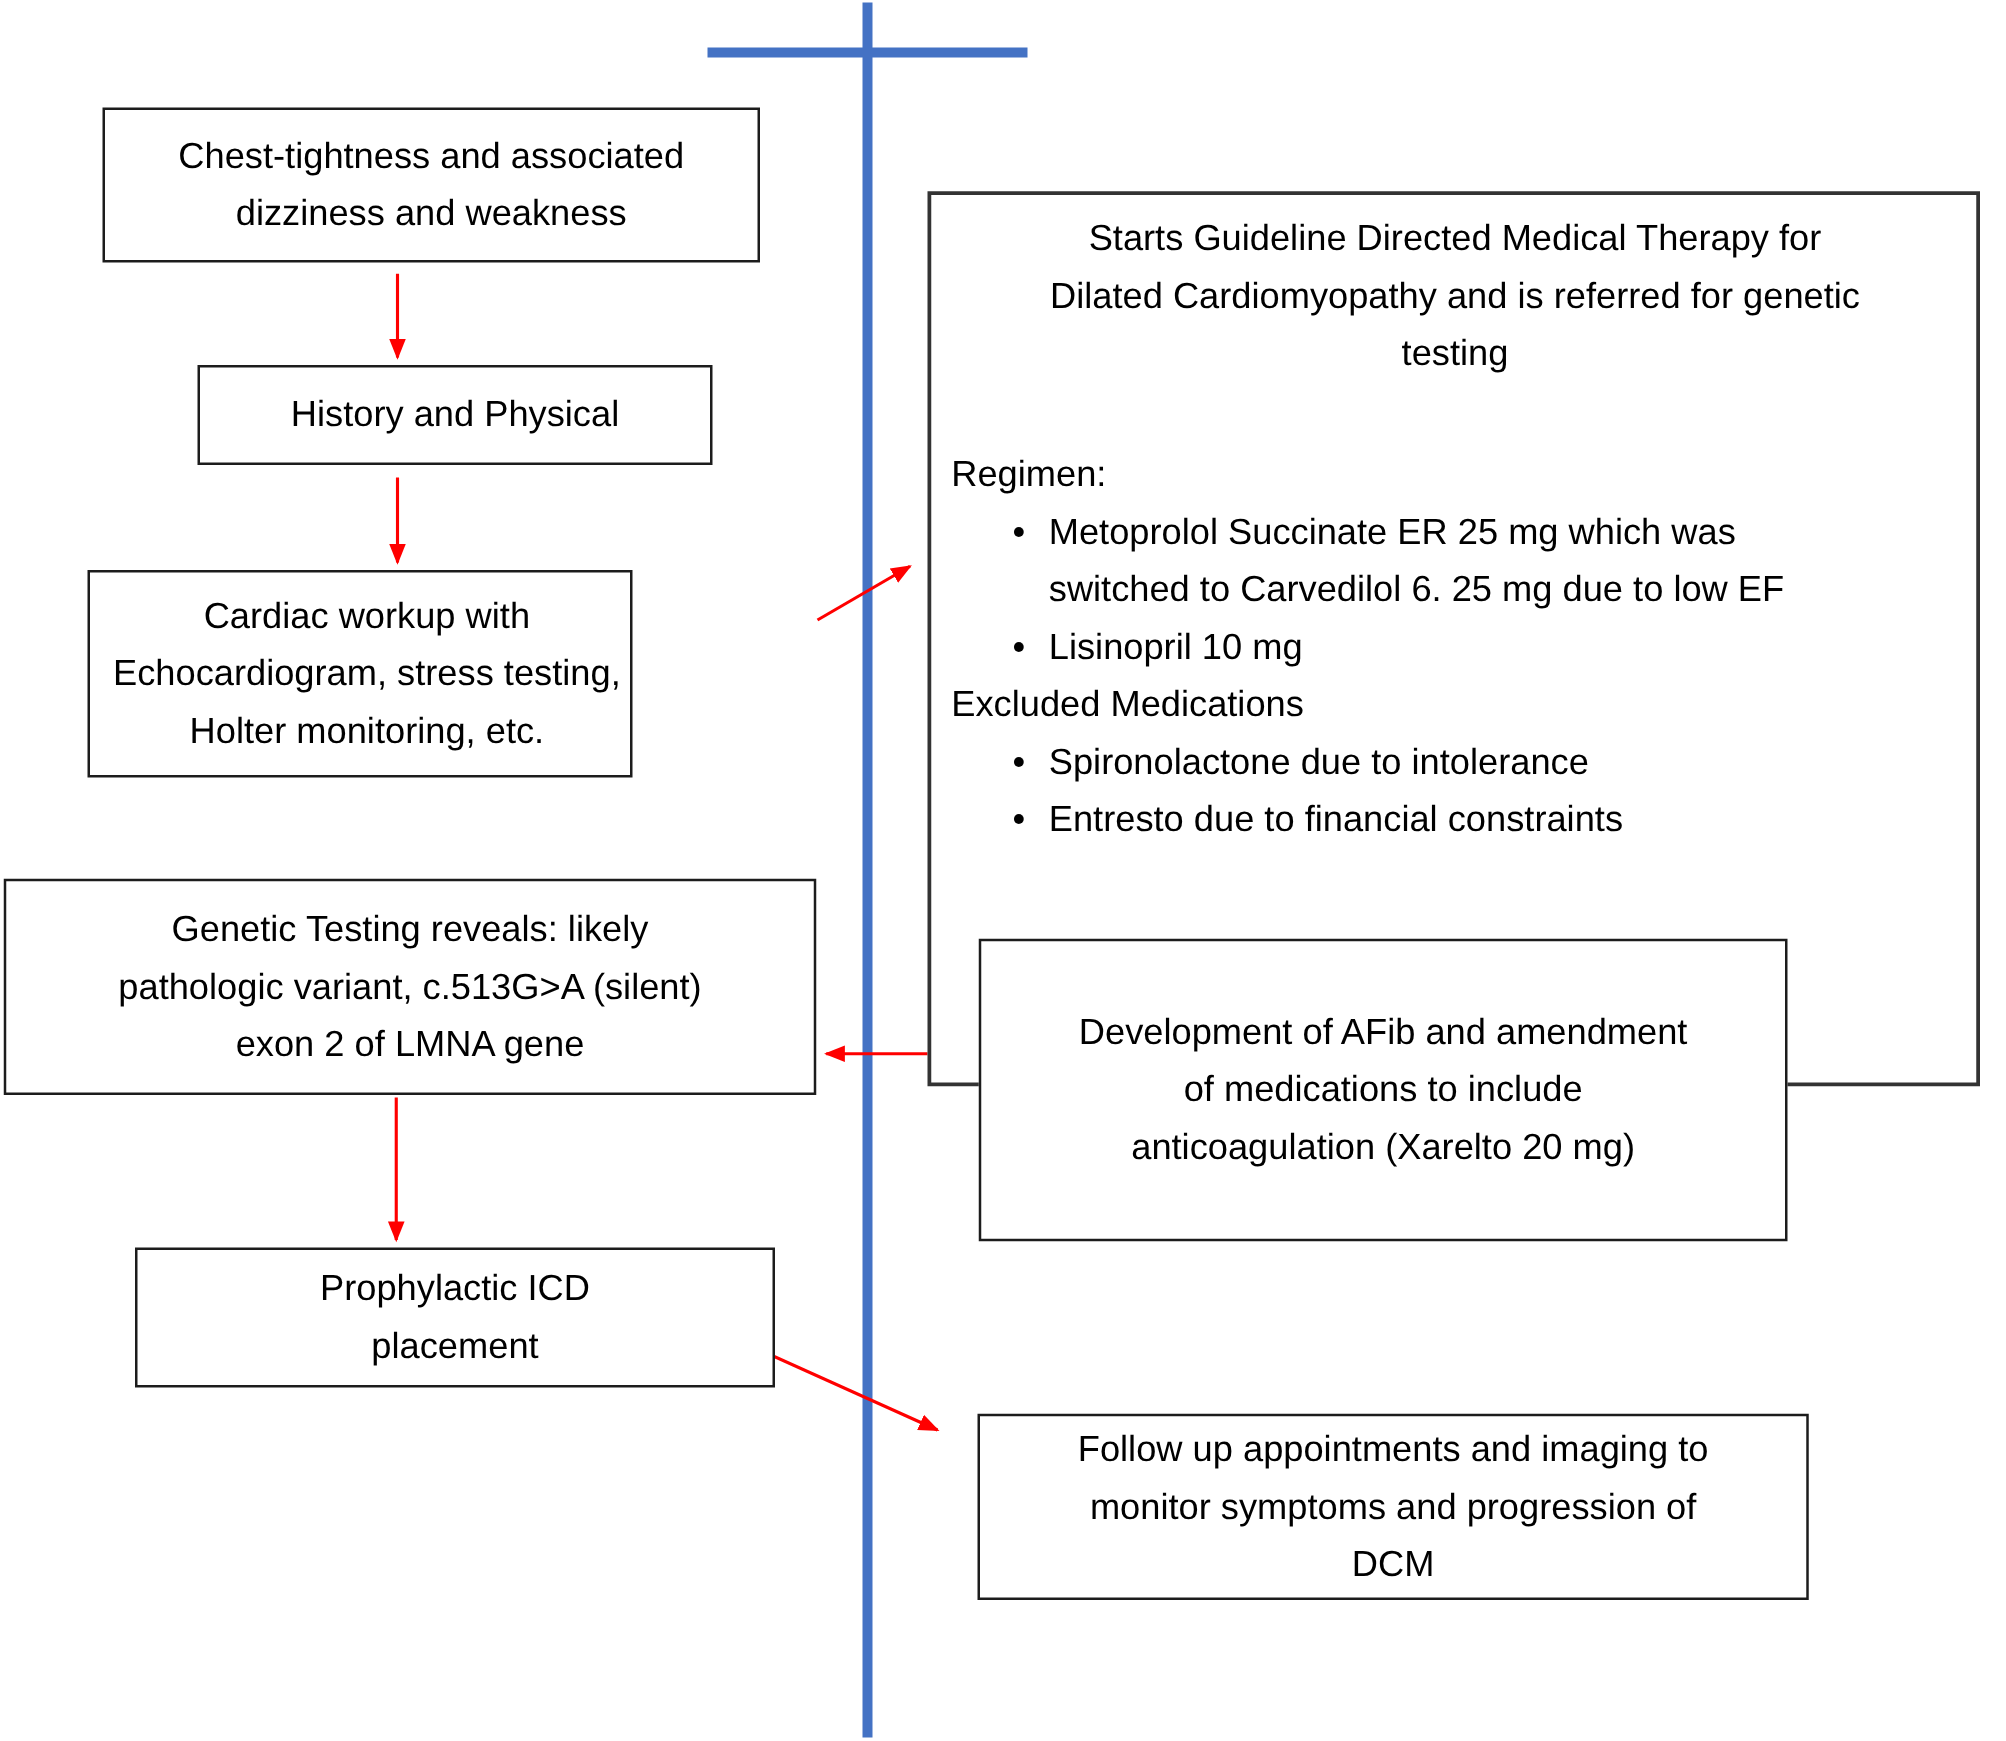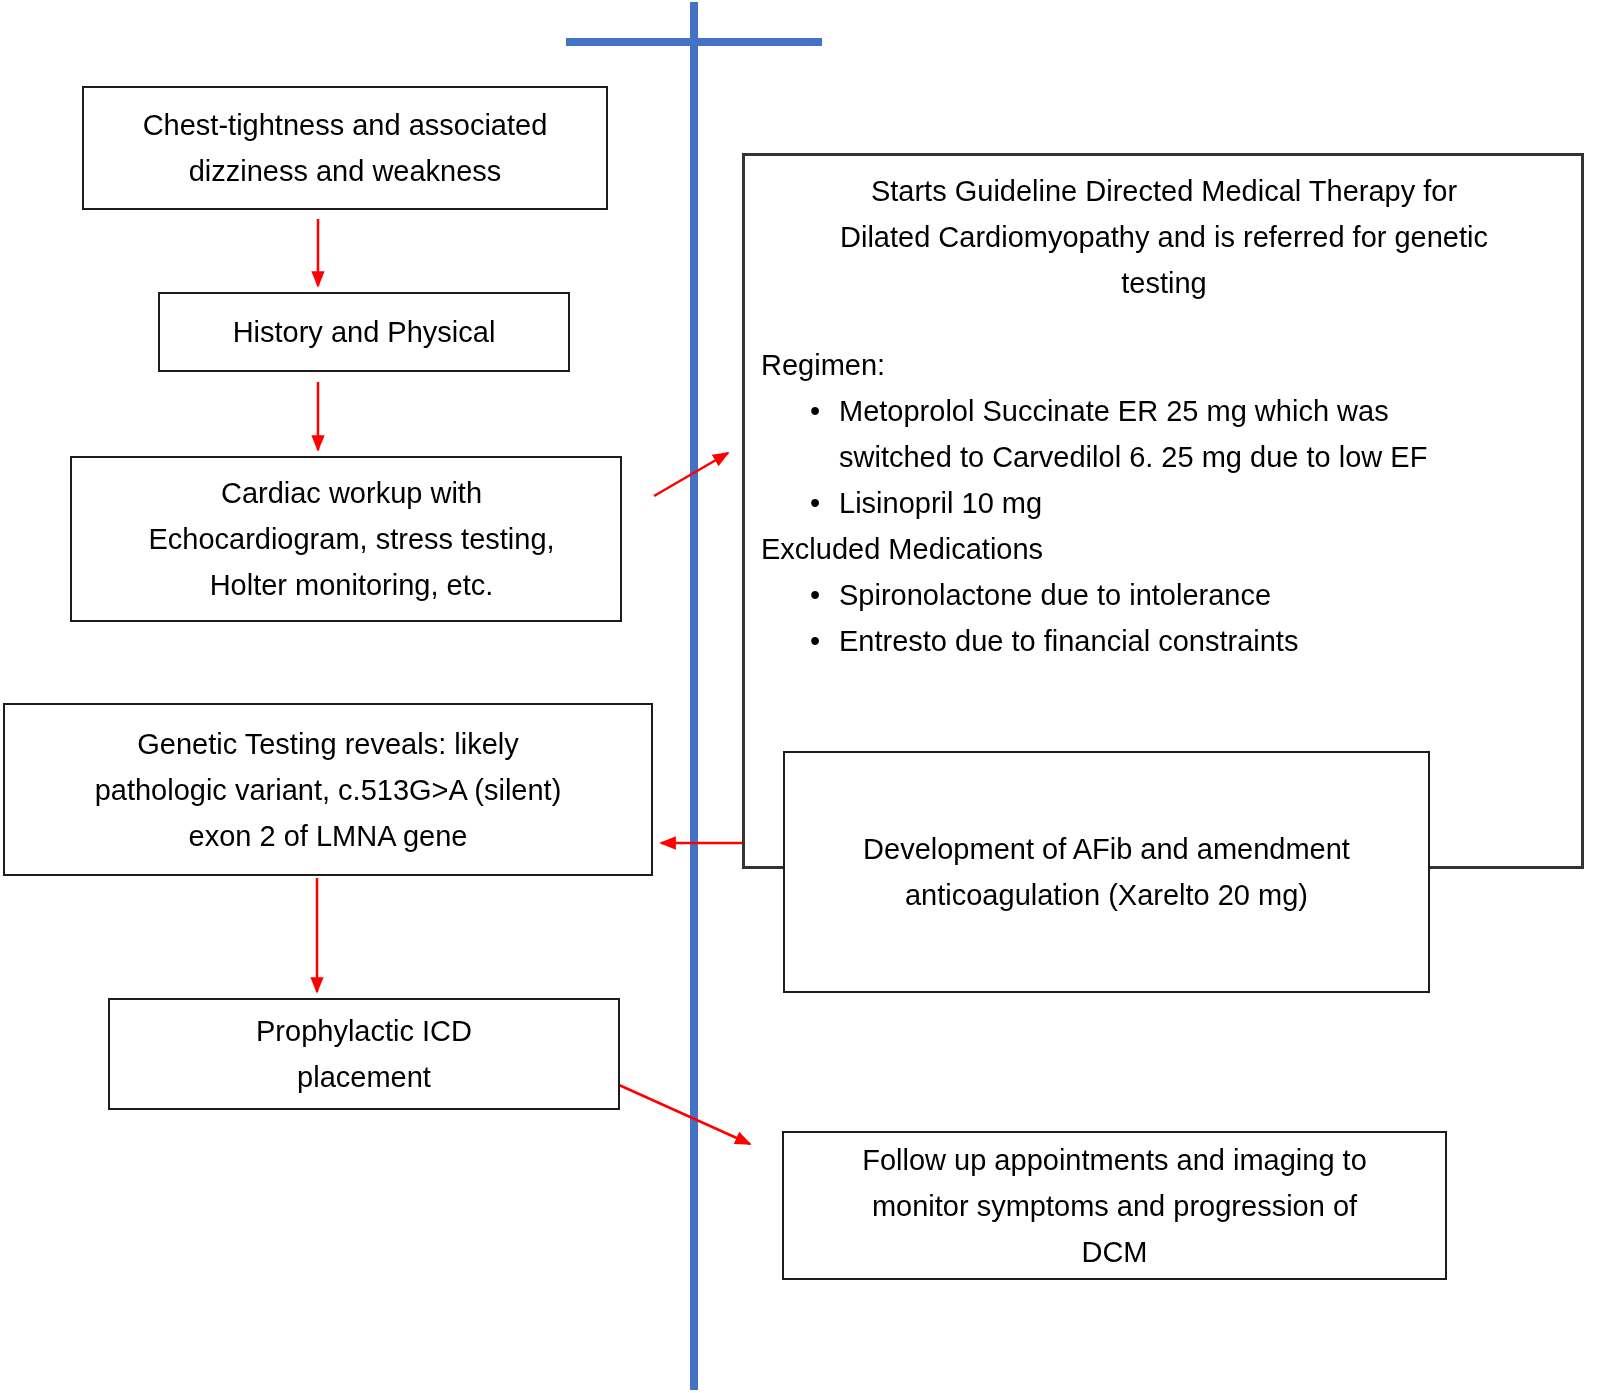--- a/index.html
+++ b/index.html
@@ -27,21 +27,21 @@
   }
   .flow-box .line{display:block;}
   
   #gdmt-box{
     justify-content:flex-start;align-items:stretch;
     border-width:3px;border-color:#333333;
     padding:12px 14px 0 16px;
     text-align:left;
   }
   #gdmt-box .heading{text-align:center;}
-  .section-label{margin-top:36px;}
+  .section-label{margin-top:51px;}
   .bullet-list{margin:0;padding:0;list-style:none;}
   .bullet-item{display:flex;align-items:flex-start;padding-left:30px;}
   .bullet-item .dot{width:48px;flex:0 0 48px;text-align:center;}
   .bullet-item .bl{flex:1 1 auto;}
 </style>
 </head>
 <body>
 
 <div id="canvas">
 
@@ -65,21 +65,21 @@
 
   <div class="flow-box" style="left:82px;top:86px;width:526px;height:124px;">
     <span class="line">Chest-tightness and associated</span>
     <span class="line">dizziness and weakness</span>
   </div>
 
   <div class="flow-box" style="left:158px;top:292px;width:412px;height:80px;">
     <span class="line">History and Physical</span>
   </div>
 
-  <div class="flow-box" style="left:70px;top:456px;width:552px;height:166px;padding-left:11px;">
+  <div class="flow-box" style="left:70px;top:456px;width:436px;height:166px;padding-left:11px;">
     <span class="line">Cardiac workup with</span>
     <span class="line">Echocardiogram, stress testing,</span>
     <span class="line">Holter monitoring, etc.</span>
   </div>
 
   <div class="flow-box" style="left:3px;top:703px;width:650px;height:173px;">
     <span class="line">Genetic Testing reveals: likely</span>
     <span class="line">pathologic variant, c.513G&gt;A (silent)</span>
     <span class="line">exon 2 of LMNA gene</span>
   </div>
@@ -123,20 +123,21 @@
         <span class="dot">•</span>
         <div class="bl">
           <div class="line">Entresto due to financial constraints</div>
         </div>
       </li>
     </ul>
   </div>
 
   <div class="flow-box" style="left:783px;top:751px;width:647px;height:242px;">
     <span class="line">Development of AFib and amendment</span>
+    <span class="line">of medications to include</span>
     <span class="line">anticoagulation (Xarelto 20 mg)</span>
   </div>
 
   <div class="flow-box" style="left:782px;top:1091px;width:665px;height:149px;margin-top:40px;">
     <span class="line">Follow up appointments and imaging to</span>
     <span class="line">monitor symptoms and progression of</span>
     <span class="line">DCM</span>
   </div>
 
 </div>

